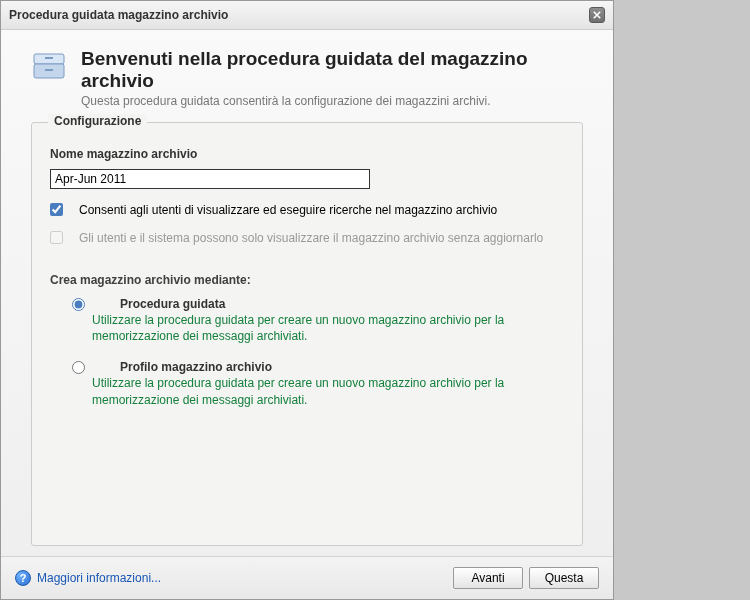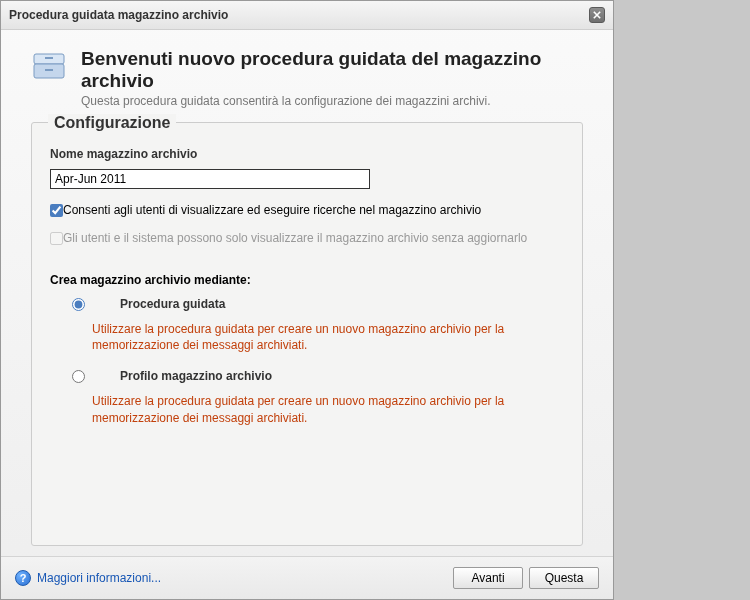--- a/index.html
+++ b/index.html
@@ -72,72 +72,72 @@
   background: #f4f4f3;
   height: 100%;
 }
 .legend {
   position: absolute;
   top: -9px;
   left: 16px;
   background: #f4f4f3;
   padding: 0 6px;
   font-weight: bold;
-  font-size: 16px;
+  font-size: 12px;
   color: #333;
 }
 .field-label {
   font-weight: bold;
   font-size: 12px;
   color: #333;
   margin-top: 6px;
   margin-bottom: 8px;
 }
 .text-input {
   width: 320px;
   padding: 0 4px;
   font-size: 12px;
   border: 1px solid #333;
   height: 20px;
   background: #fff;
 }
 .checkbox-row {
   display: flex;
-  align-items: flex-end;
+  align-items: flex-start;
   margin-top: 14px;
-  gap: 0;
+  gap: 16px;
 }
 .checkbox-row.disabled { color: #999; }
 .checkbox-row input[type=checkbox] {
   width: 13px;
   height: 13px;
   accent-color: #4a7dbf;
 }
 .section-label {
   font-weight: bold;
   margin-top: 28px;
   margin-bottom: 10px;
-  color: #000000;
+  color: #404040;
 }
 .radio-group { padding-left: 42px; }
 .radio-item { margin-bottom: 16px; position: relative; }
 .radio-item input[type=radio] {
   position: absolute;
   left: -20px;
   top: 1px;
   accent-color: #4a7dbf;
 }
 .radio-item .radio-label {
   font-weight: bold;
   color: #333;
   padding-left: 28px;
 }
 .radio-item .radio-desc {
-  color: #c2410c;
-  margin-top: 10px;
+  color: #15803d;
+  margin-top: 1px;
   line-height: 1.35;
 }
 .footer {
   border-top: 1px solid #d4d4d4;
   background: linear-gradient(to bottom, #f3f3f3, #e9e9e9);
   padding: 10px 14px;
   display: flex;
   align-items: center;
 }
 .help-icon {
@@ -184,21 +184,21 @@
   </div>
 
   <div class="header-row">
     <svg class="archive-icon" width="36" height="36" viewBox="0 0 36 36">
       <rect x="3" y="6" width="30" height="10" rx="2" fill="#d9e6f5" stroke="#7a9bc2"></rect>
       <rect x="3" y="16" width="30" height="14" rx="2" fill="#c4d6ec" stroke="#7a9bc2"></rect>
       <rect x="14" y="21" width="8" height="2" fill="#7a9bc2"></rect>
       <rect x="14" y="9" width="8" height="2" fill="#7a9bc2"></rect>
     </svg>
     <div class="header-text">
-      <h1>Benvenuti nuovo procedura guidata del magazzino archivio</h1>
+      <h1>Benvenuti nella procedura guidata del magazzino archivio</h1>
       <p>Questa procedura guidata consentirà la configurazione dei magazzini archivi.</p>
     </div>
   </div>
 
   <div class="content">
     <div class="fieldset-wrap">
       <div class="legend">Configurazione</div>
 
       <div class="field-label">Nome magazzino archivio</div>
       <input type="text" class="text-input" value="Apr-Jun 2011" style="">

